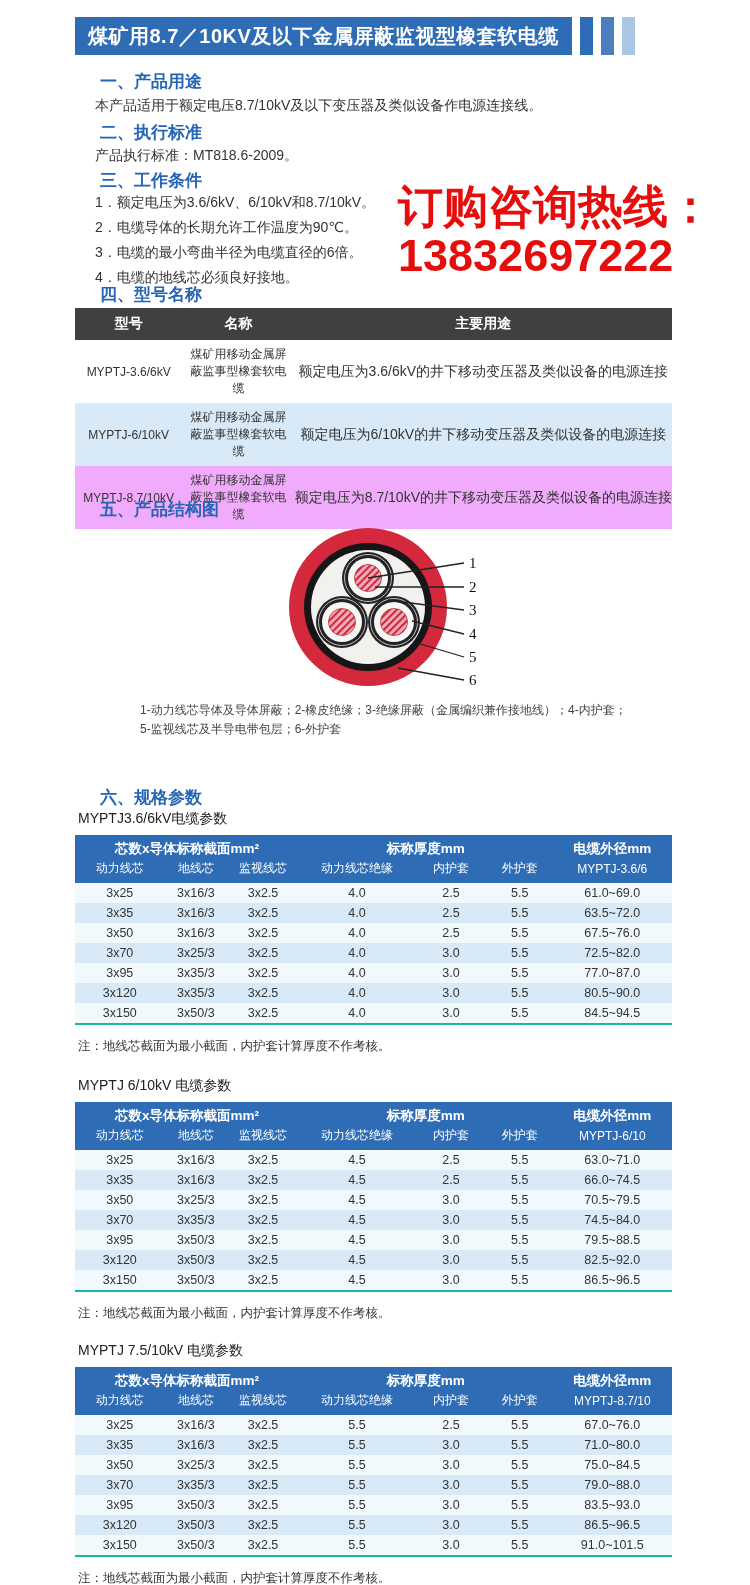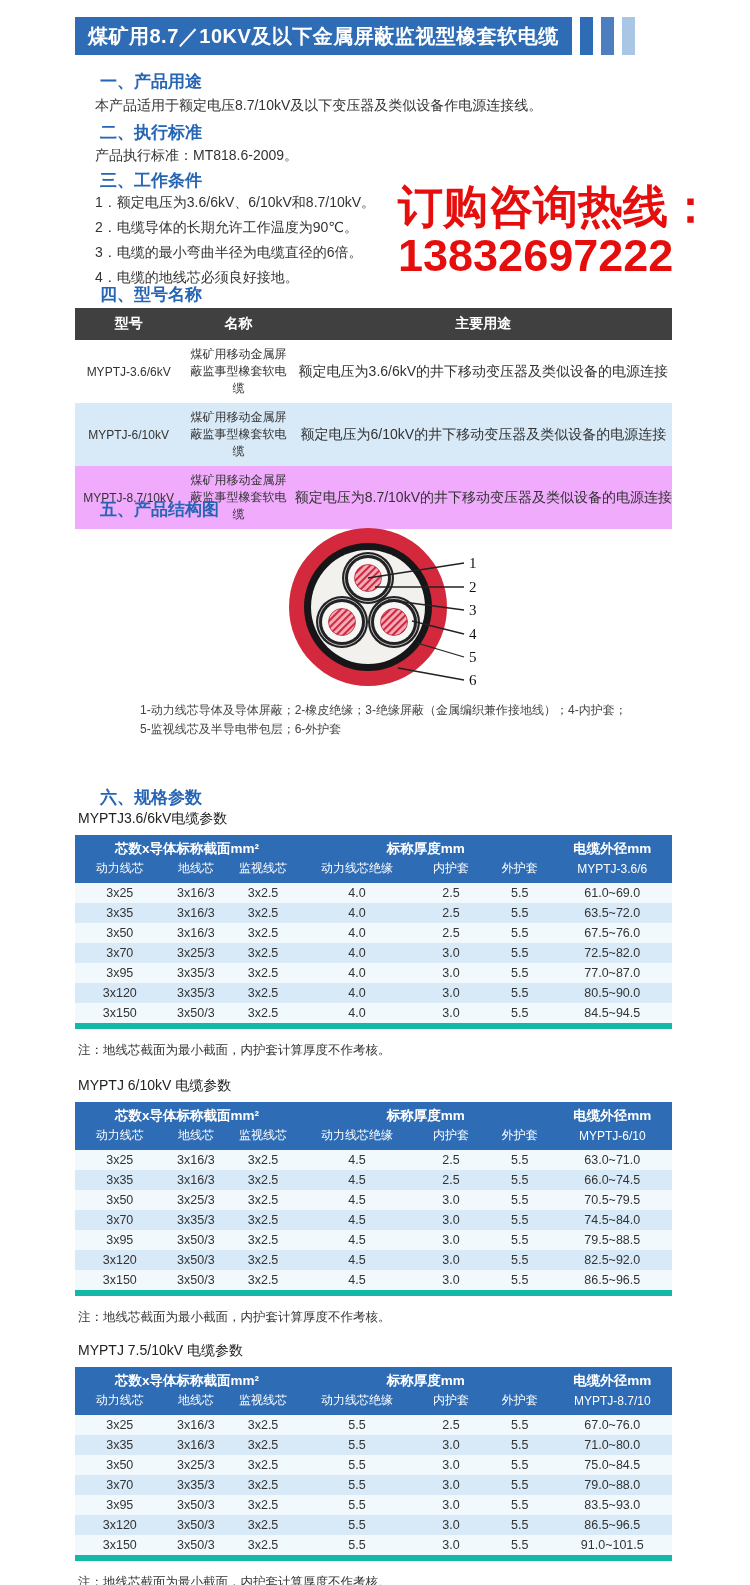--- a/index.html
+++ b/index.html
@@ -39,21 +39,21 @@
   .model tbody tr:nth-child(1){background:#ffffff;}
   .model tbody tr:nth-child(2){background:#d8eaf7;}
   .model tbody tr:nth-child(3){background:#f0abfc;padding-left:21px;}
   
   .diagram{position:absolute;left:276px;top:524px;}
   .caption{position:absolute;left:140px;top:701px;font-size:12px;color:#444;line-height:19px;white-space:nowrap;}
   
   .spec-block{position:absolute;left:75px;width:597px;}
   #spec0{top:810px} #spec1{top:1077px} #spec2{top:1342px}
   .spec-title{font-size:14px;color:#222;margin:0 0 7px 3px;white-space:nowrap;}
-  .spec{width:100%;border-bottom:6px solid #14b8a6;}
+  .spec{width:100%;border-bottom:2px solid #14b8a6;}
   .spec th{background:#2e6cb5;color:#fff;}
   .spec tr.group th{font-size:13.5px;font-weight:bold;padding:5px 0 1px;}
   .spec tr.sub th{font-size:12px;font-weight:normal;padding:1px 0 6px;}
   .spec td{font-size:12.5px;color:#333;text-align:center;padding:3px 0;height:14px;}
   .spec tbody tr:nth-child(odd){background:#f2f9fd;}
   .spec tbody tr:nth-child(even){background:#d8eaf7;}
   .note{font-size:12.5px;color:#333;margin:13px 0 0 3px;white-space:nowrap;}
 </style>
 </head>
 <body>

